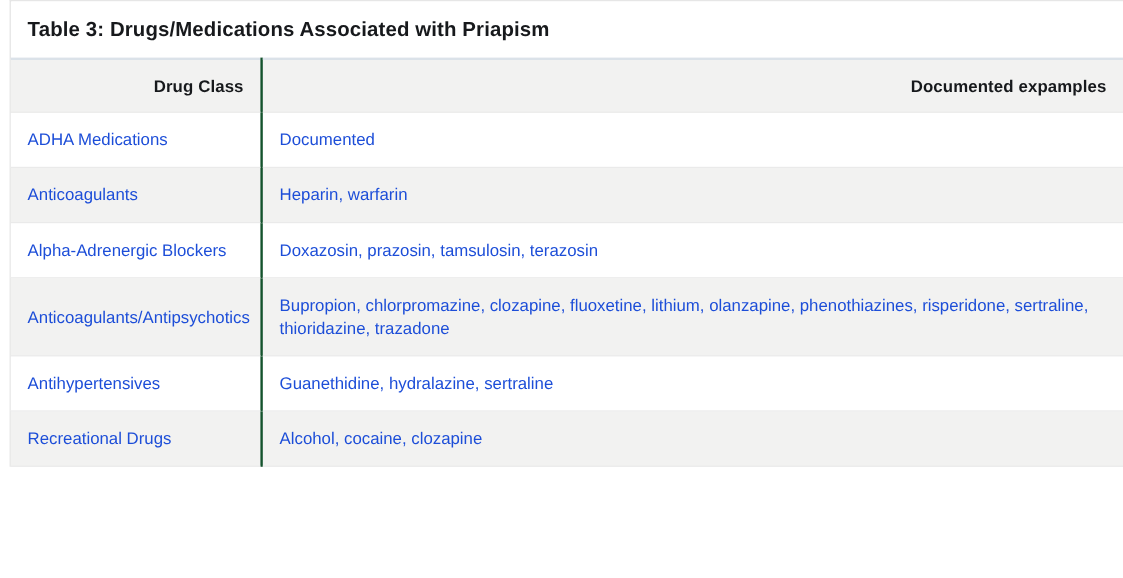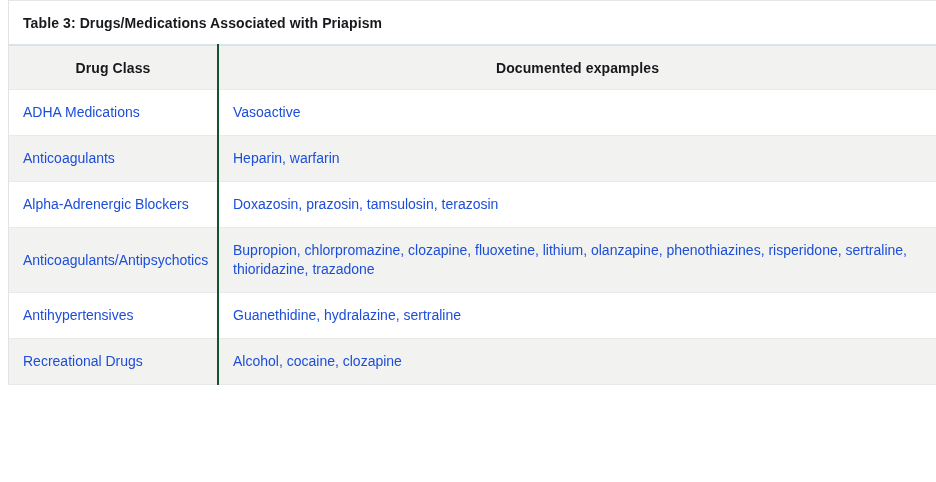--- a/index.html
+++ b/index.html
@@ -14,35 +14,35 @@
   .panel {
     margin-left: 8px;
     width: 928px;
     border-left: 1px solid #e3e3e3;
     border-top: 1px solid #e6e6e6;
     background: #ffffff;
   }
   .table-title {
     padding: 14px 14px 13px 14px;
     font-weight: bold;
-    font-size: 14px;
+    font-size: 17px;
     color: #17191c;
     letter-spacing: 0.1px;
   }
   table.drug-table {
     width: 100%;
     border-collapse: collapse;
     table-layout: fixed;
   }
   table.drug-table thead tr {
     background: #f2f2f1;
     border-top: 2px solid #dbe2e9;
   }
   table.drug-table th {
-    text-align: center;
+    text-align: right;
     font-weight: bold;
     font-size: 14px;
     color: #17191c;
     padding: 14px 14px 13px 14px;
     letter-spacing: 0.1px;
   }
   table.drug-table tbody tr {
     border-top: 1px solid #eaeaea;
     background: #ffffff;
   }
@@ -78,21 +78,21 @@
     </colgroup>
     <thead>
       <tr>
         <th>Drug Class</th>
         <th class="examples-col">Documented expamples</th>
       </tr>
     </thead>
     <tbody>
   <tr>
     <td>ADHA Medications</td>
-    <td class="examples-cell">Vasoactive</td>
+    <td class="examples-cell">Documented</td>
   </tr>
 
   <tr>
     <td>Anticoagulants</td>
     <td class="examples-cell">Heparin, warfarin</td>
   </tr>
 
   <tr>
     <td>Alpha-Adrenergic Blockers</td>
     <td class="examples-cell">Doxazosin, prazosin, tamsulosin, terazosin</td>

